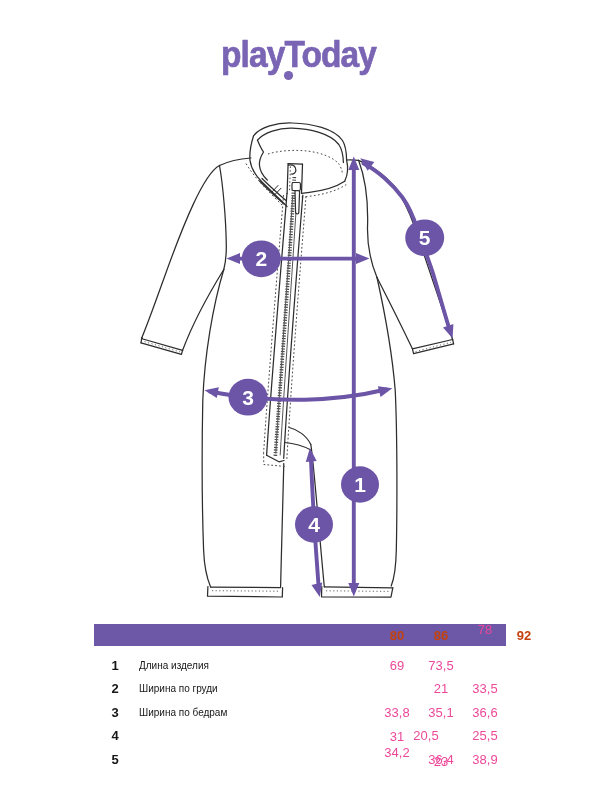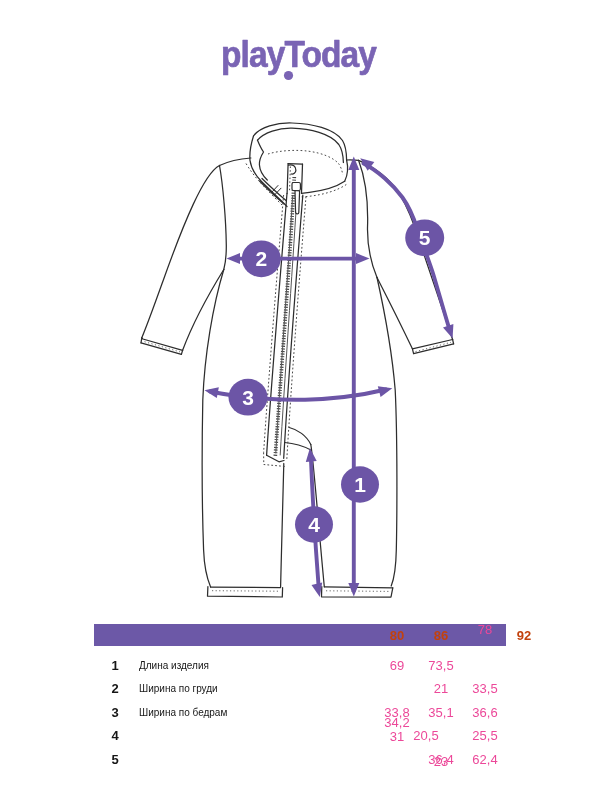--- a/index.html
+++ b/index.html
@@ -179,17 +179,17 @@
 <div class="rowval" style="left:397px;top:711.5px;">33,8</div>
 <div class="rowval" style="left:441px;top:711.5px;text-align:right;">35,1</div>
 <div class="rowval" style="left:485px;top:711.5px;">36,6</div>
 
 <div class="rownum" style="left:115px;top:735px;">4</div>
 <div class="rowval" style="left:397px;top:735px;margin-left:29px;">20,5</div>
 <div class="rowval" style="left:441px;top:735px;margin-top:26px;">23</div>
 <div class="rowval" style="left:485px;top:735px;">25,5</div>
 
 <div class="rownum" style="left:115px;top:758.5px;">5</div>
-<div class="rowval" style="left:397px;top:722px;">34,2</div>
+<div class="rowval" style="left:397px;top:752px;">34,2</div>
 <div class="rowval" style="left:441px;top:758.5px;">36,4</div>
-<div class="rowval" style="left:485px;top:758.5px;">62,4</div>
+<div class="rowval" style="left:485px;top:758.5px;">38,9</div>
 
 </div>
 
 </body></html>

